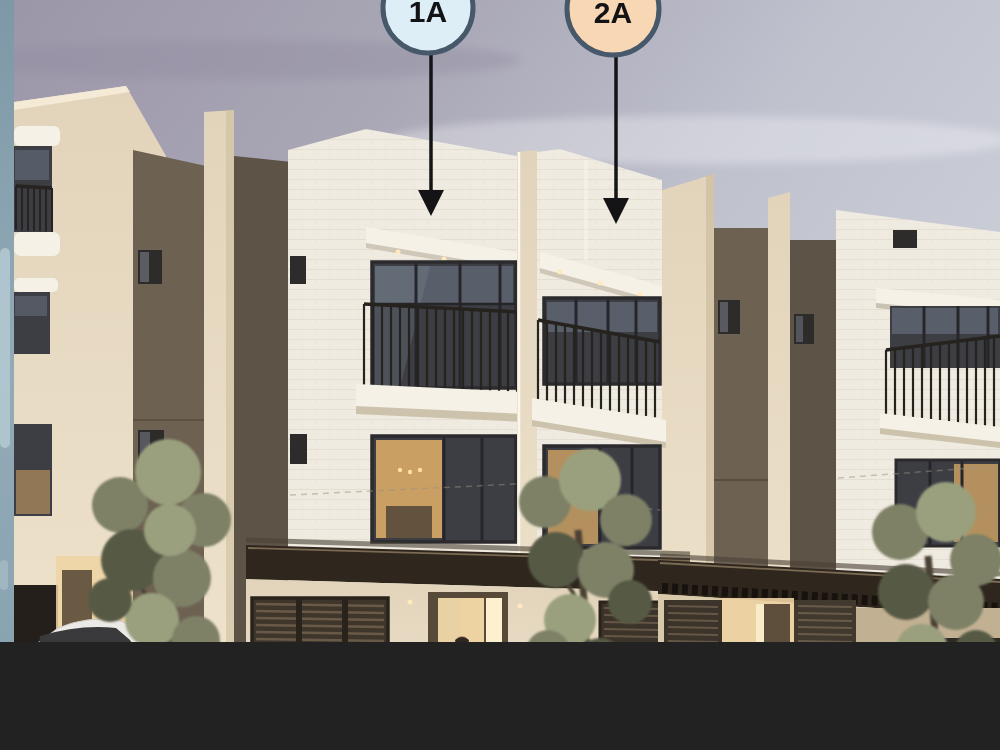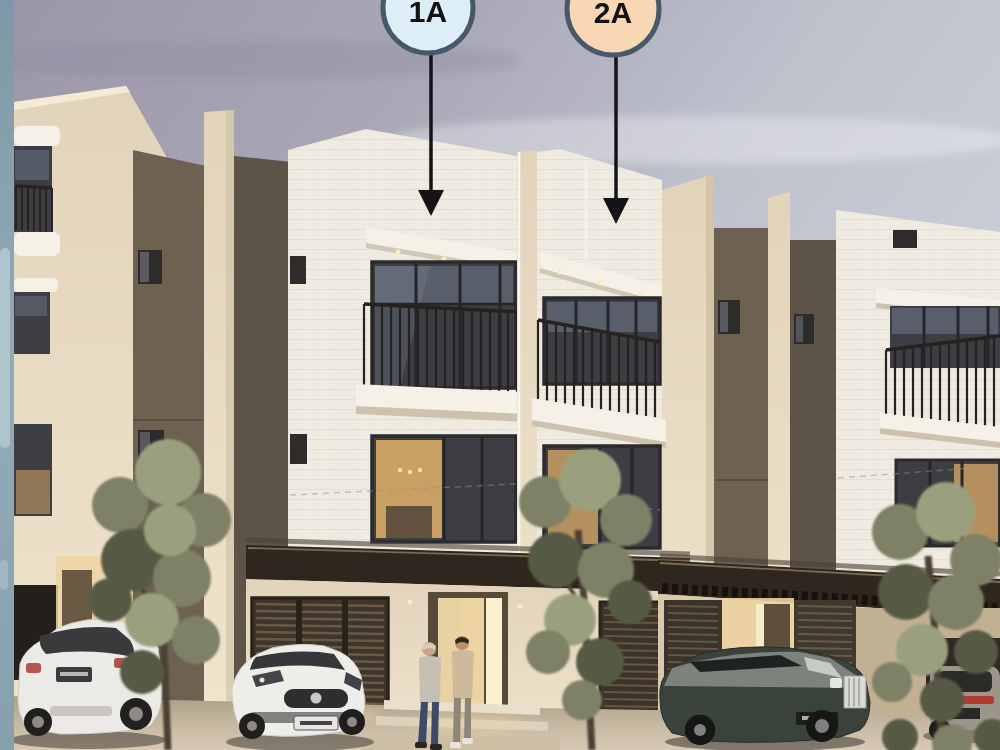--- a/index.html
+++ b/index.html
@@ -1,16 +1,16 @@
 <!DOCTYPE html>
 <html style="--accent-strip: #8ba3b1; --sky-top: #9b95a8; --sky-light: #ced0da; --brick-white: #f0ebe1; --wall-cream: #e8deca; --wall-brown: #6d6152; --wall-brown-dark: #5e5347; --canopy-dark: #2f271e; --glass-dark: #3c3e44; --glass-sky: #707a8a; --warm-light: #eed3a2; --warm-interior: #c99f63; --railing-dark: #26231f; --foliage-mid: #7e8166; --foliage-light: #9aa07e; --foliage-dark: #575a45; --trunk: #4b4236; --ground: #c5b79f; --marker-border: #47586a; --arrow-black: #141416;"><head>
 <meta charset="utf-8">
 <style>
   html,body{margin:0;padding:0;background:#222;}
-  .stage{position:relative;width:1000px;height:750px;overflow:hidden;
+  .stage{position:relative;width:1000px;height:642px;overflow:hidden;
          font-family:"Liberation Sans",sans-serif;background:#aeb2c0;}
   svg{display:block;}
   
   .bw{fill:var(--brick-white,#f0ebe1);}
   .wb{fill:var(--wall-brown,#6d6152);}
   .wb2{fill:var(--wall-brown-dark,#5e5347);}
   .gd{fill:var(--glass-dark,#3c3e44);}
   .gs{fill:var(--glass-sky,#707a8a);}
   .cd{fill:var(--canopy-dark,#2f271e);}
   .wl{fill:var(--warm-light,#eed3a2);}

